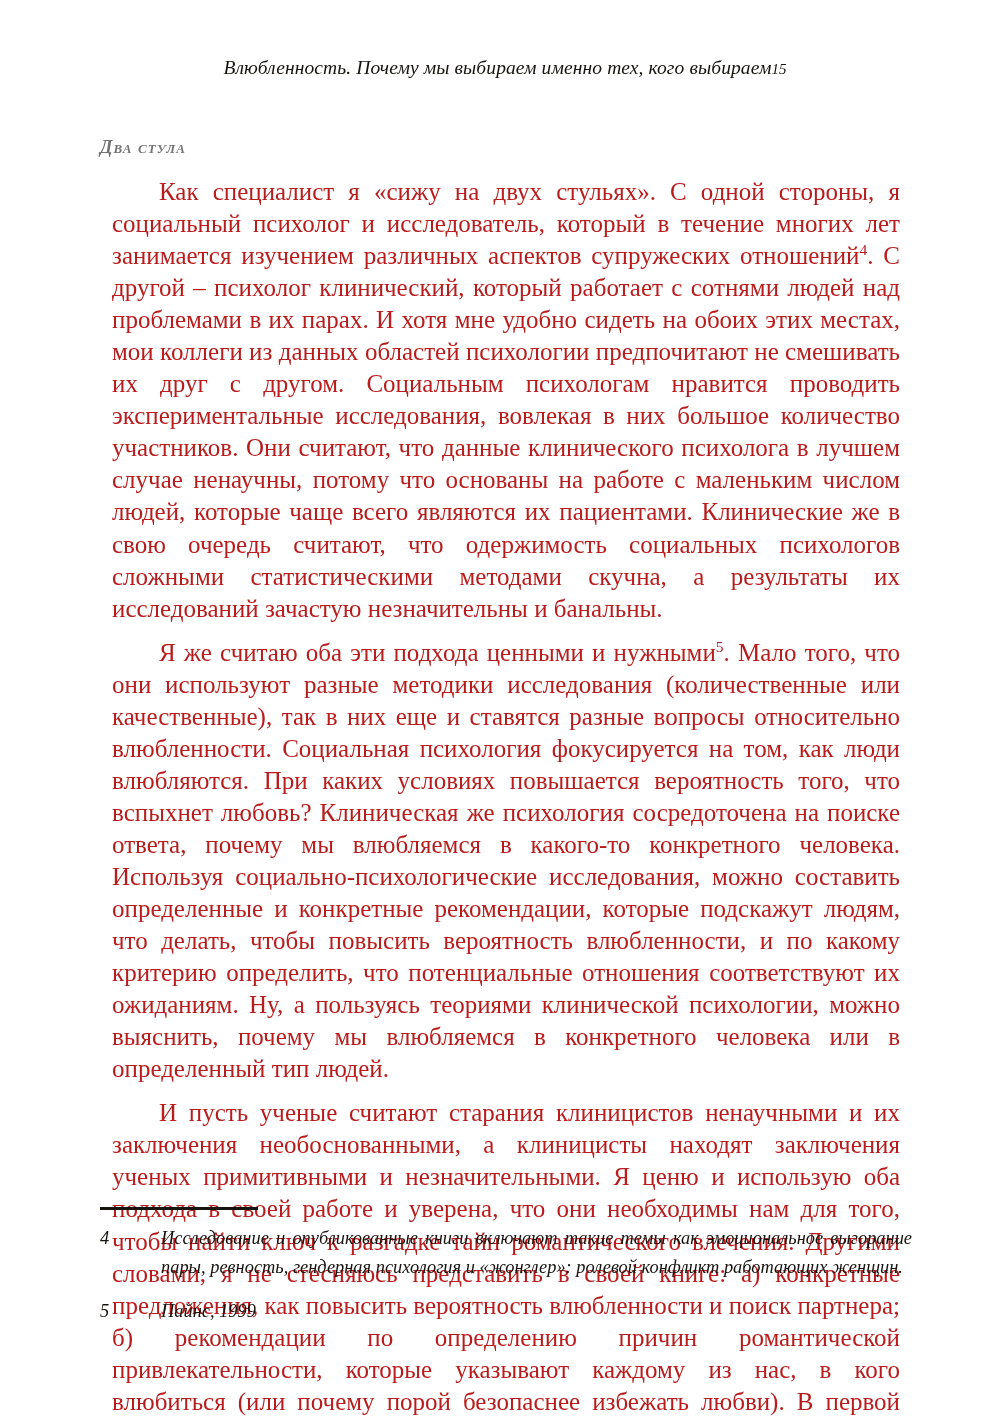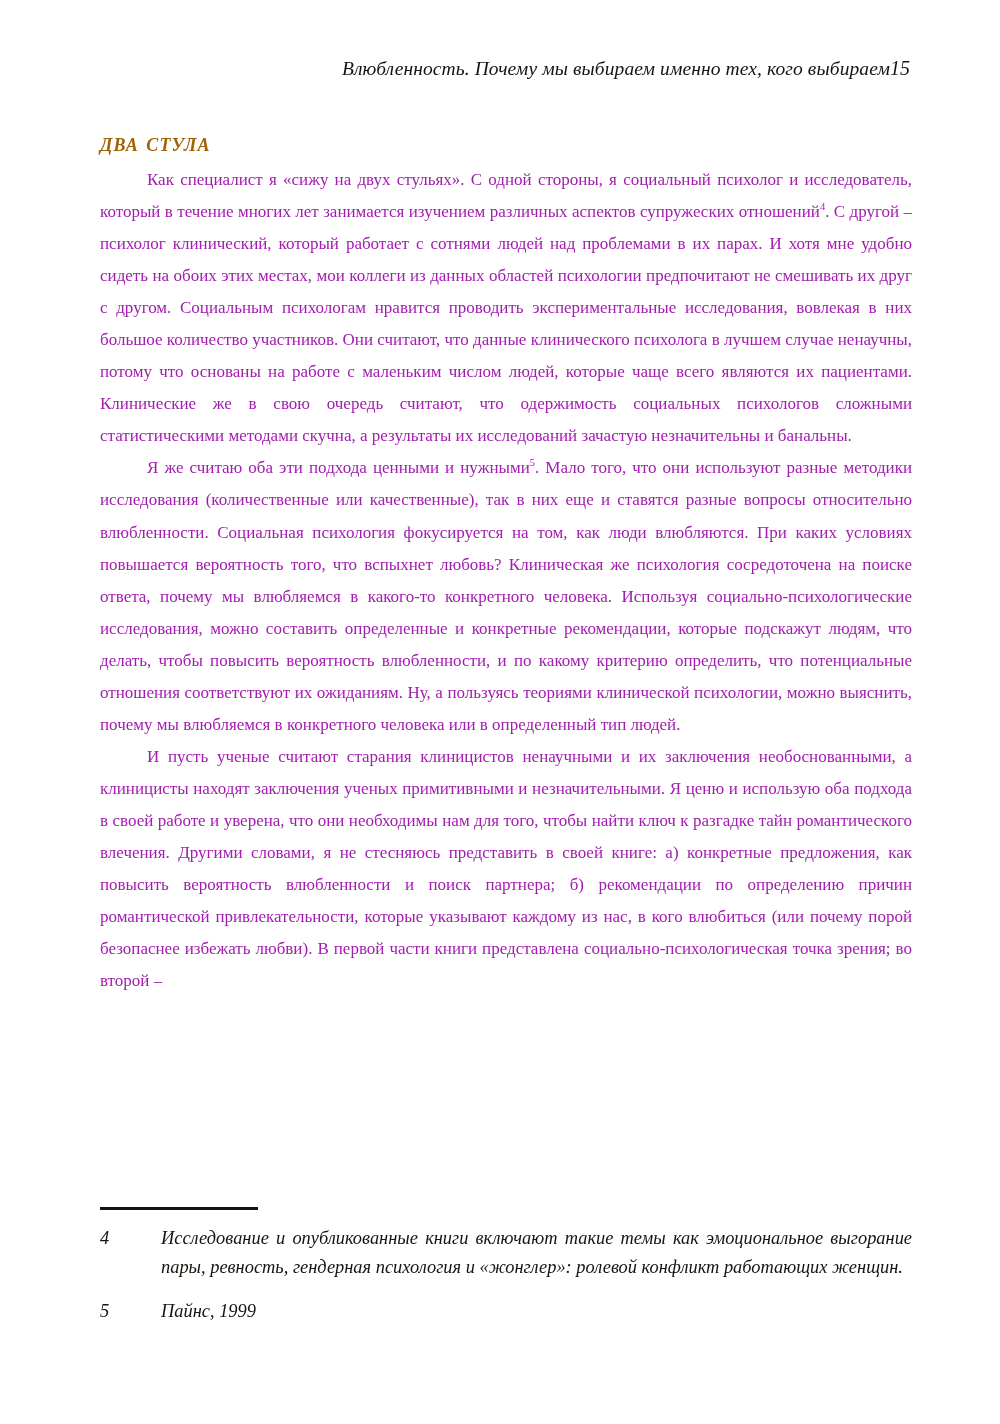--- a/index.html
+++ b/index.html
@@ -22,70 +22,70 @@
 
   
   .running-head {
     position: absolute;
     left: 100px;
     right: 90px;
     top: 57px;
     height: 26px;
     display: flex;
     align-items: baseline;
-    justify-content: flex-end;
+    justify-content: center;
   }
 
   .running-head-title {
     font-style: italic;
     font-size: 19.5px;
     letter-spacing: 0.1px;
     white-space: nowrap;
     color: #17140f;
   }
 
   .running-head-folio {
     font-style: italic;
-    font-size: 20px;
+    font-size: 15px;
     color: #17140f;
   }
 
   
   .section-heading {
     position: absolute;
     left: 100px;
-    top: 108px;
+    top: 116px;
     font-style: italic;
-    font-size: 25px;
+    font-size: 18px;
     font-variant: small-caps;
     text-transform: lowercase;
     letter-spacing: 1.1px;
-    color: #a16207;
+    color: #737373;
   }
   .section-heading::first-letter {
     font-size: 25px;
   }
 
   
   .body-block {
     position: absolute;
     left: 100px;
     top: 164px;
     width: 812px;
   }
 
   .para {
-    margin: 0;
+    margin: 12px;
     text-align: justify;
     text-justify: inter-word;
-    font-size: 17px;
+    font-size: 25px;
     line-height: 32.05px;
     text-indent: 47px;
     hyphens: manual;
-    color: #a21caf;
+    color: #b91c1c;
   }
 
   .para .fn-ref {
     font-size: 0.62em;
     vertical-align: super;
     line-height: 0;
   }
 
   
   .footnote-area {

